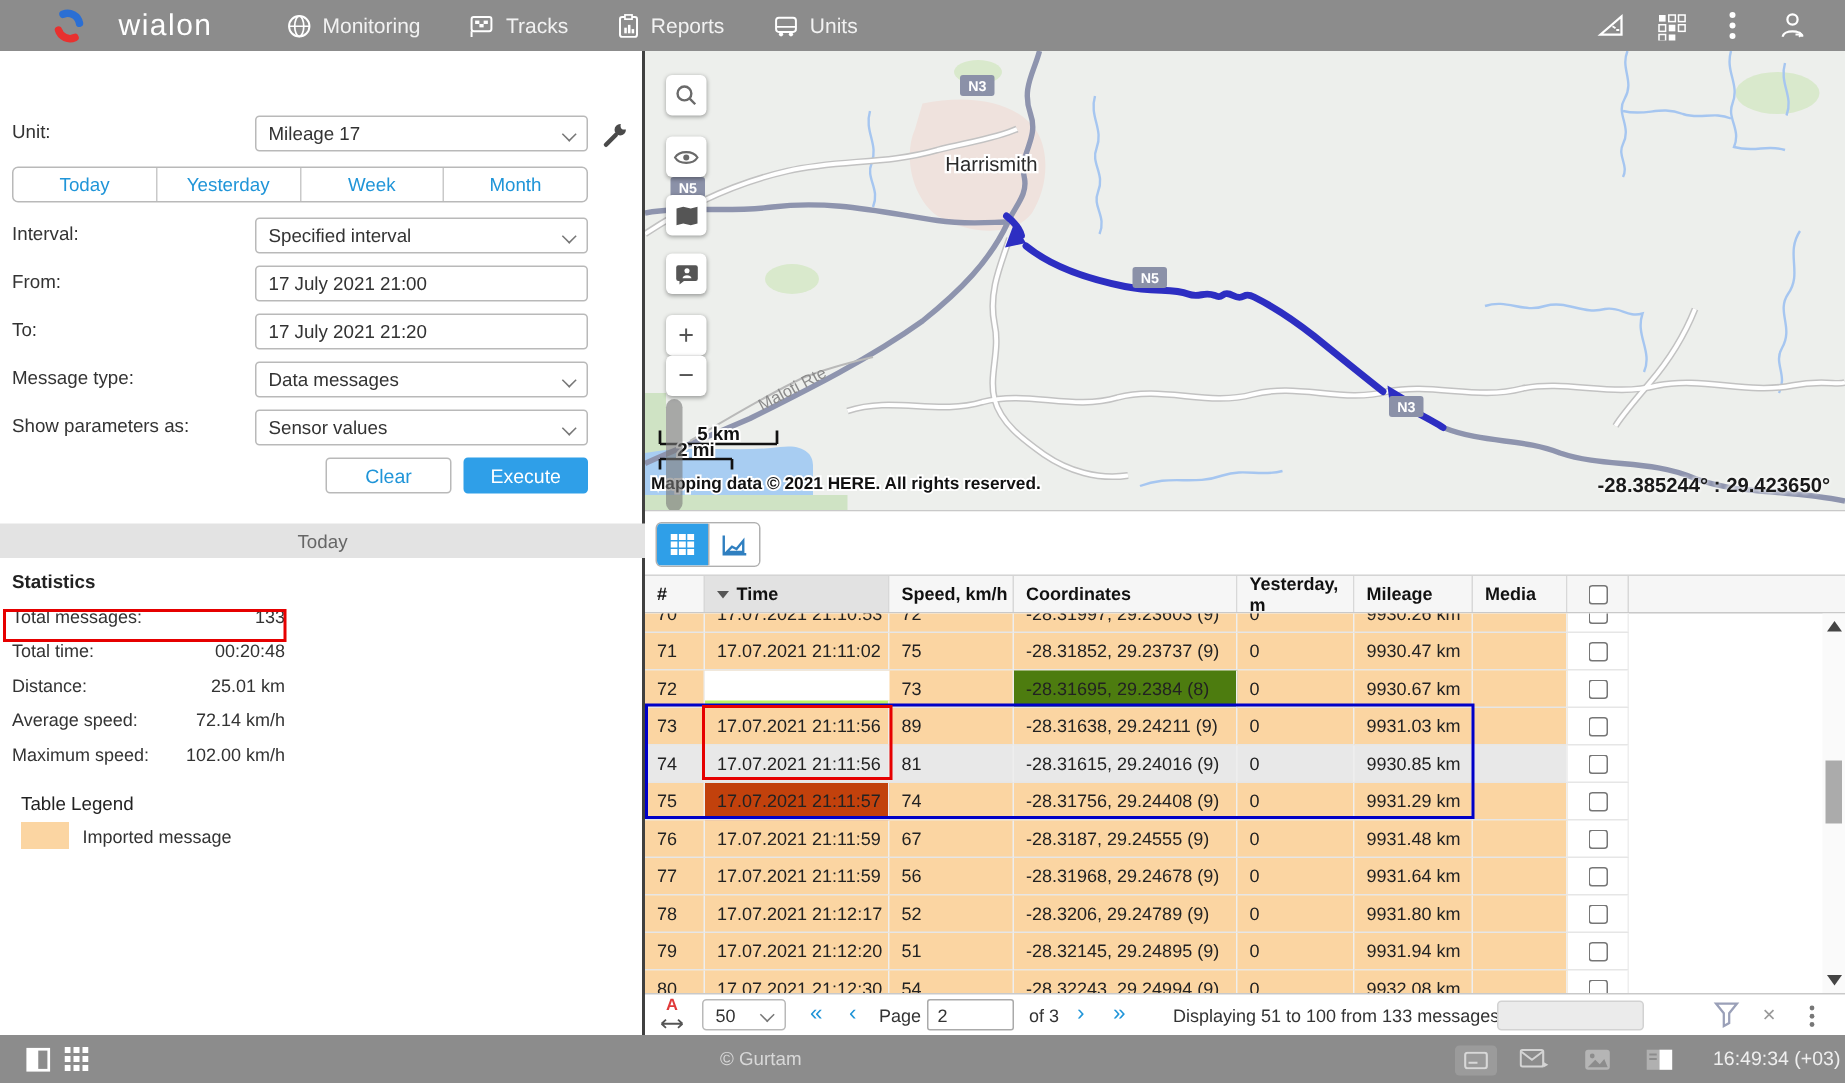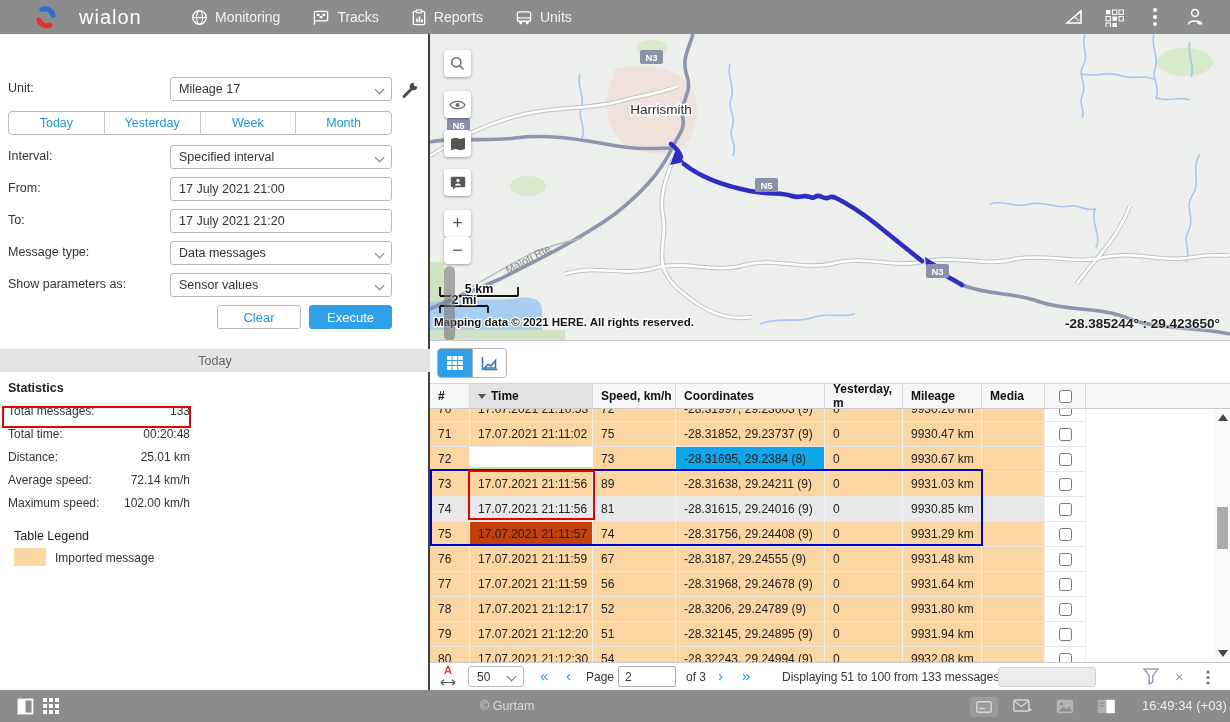--- a/index.html
+++ b/index.html
@@ -439,21 +439,21 @@
           <div class="td" style="width: 79px; background: rgb(251, 213, 162);">9930.47 km</div>
           <div class="td" style="width: 63px; background: rgb(251, 213, 162);"></div>
           <div class="td chk" style="width: 41px;">
             <input type="checkbox" style="">
           </div>
         </div>
         <div class="trow">
           <div class="td" style="width: 40px; background: rgb(251, 213, 162);">72</div>
           <div class="td" style="width: 123px; background: #bef264; margin-top: 20px;">17.07.2021 21:11:16</div>
           <div class="td" style="width: 83px; background: rgb(251, 213, 162);">73</div>
-          <div class="td" style="width: 149px; background: #0ea5e9;">-28.31695, 29.2384 (8)</div>
+          <div class="td" style="width: 149px; background: #4d7c0f;">-28.31695, 29.2384 (8)</div>
           <div class="td" style="width: 78px; background: rgb(251, 213, 162);">0</div>
           <div class="td" style="width: 79px; background: rgb(251, 213, 162);">9930.67 km</div>
           <div class="td" style="width: 63px; background: rgb(251, 213, 162);"></div>
           <div class="td chk" style="width: 41px;">
             <input type="checkbox" style="">
           </div>
         </div>
         <div class="trow">
           <div class="td" style="width: 40px; background: rgb(251, 213, 162);">73</div>
           <div class="td" style="width: 123px; background: rgb(251, 213, 162);">17.07.2021 21:11:56</div>

